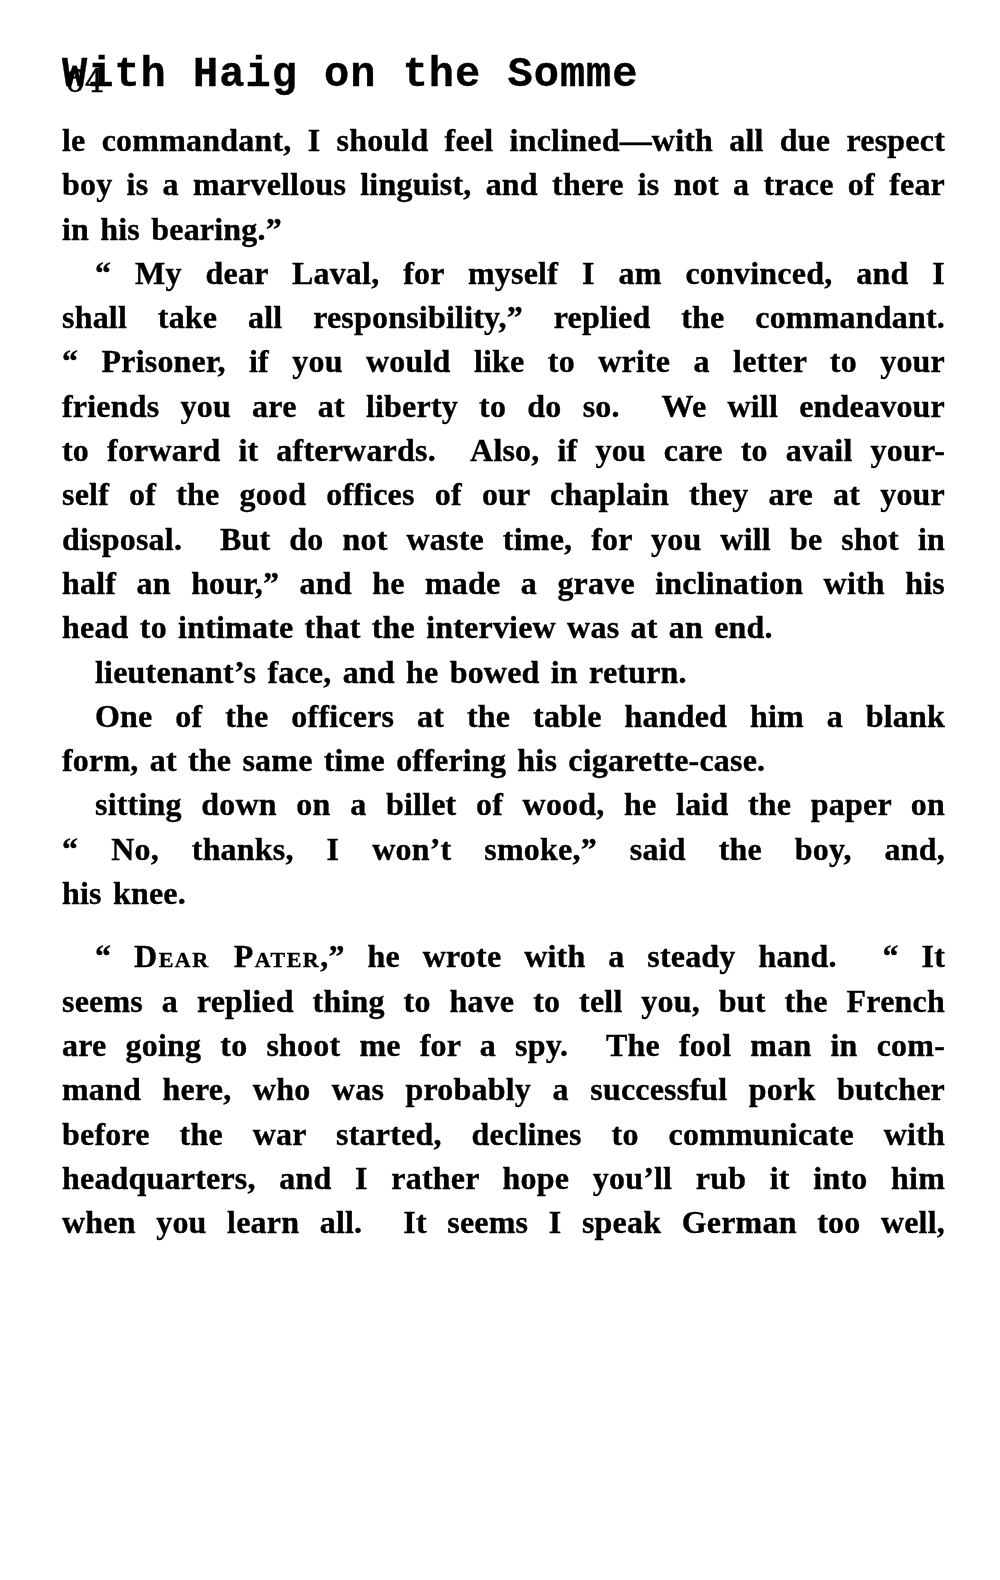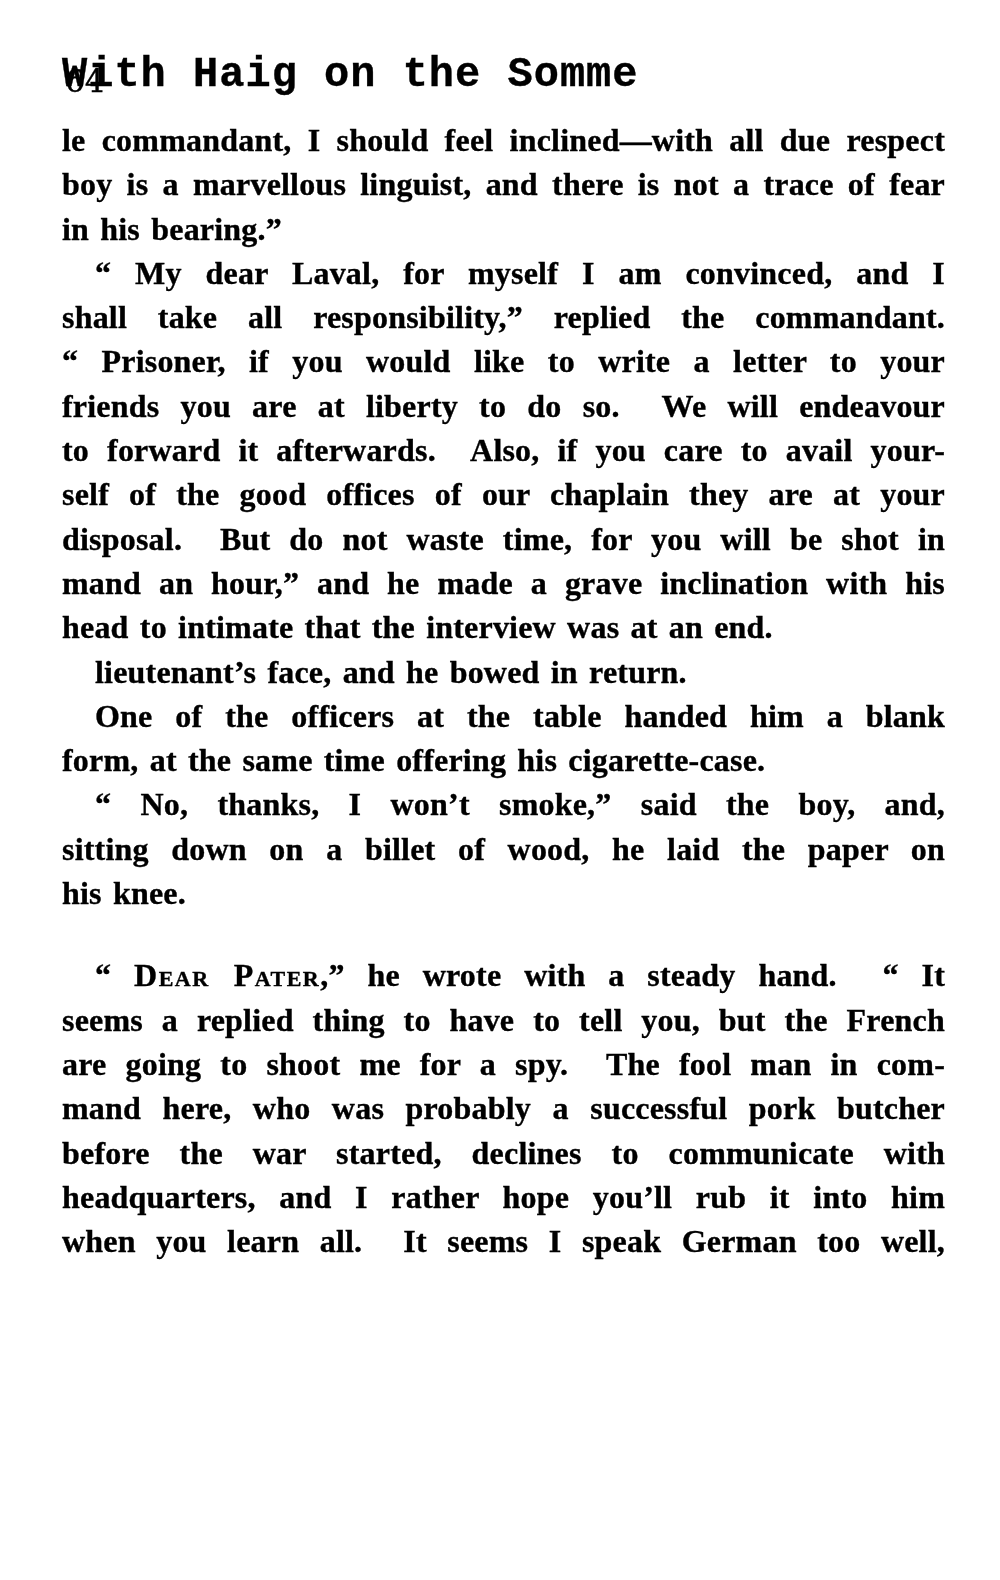--- a/index.html
+++ b/index.html
@@ -45,21 +45,21 @@
     left: 62px;
     top: 118px;
     width: 883px;
     font-size: 32px;
     line-height: 44.3px;
     letter-spacing: 0.2px;
     word-spacing: 1.5px;
     font-weight: bold;
   }
   .para { margin: 0; }
-  .para.space-before { margin-top: 38px; }
+  .para.space-before { margin-top: 19px; }
   .line {
     text-align: justify;
     text-align-last: justify;
   }
   .line.last {
     text-align-last: left;
     word-spacing: 3px;
   }
   .para.indent .line:first-child {
     text-indent: 33px;
@@ -84,33 +84,33 @@
         <div class="line last">in his bearing.”</div>
       </div>
       <div class="para indent">
         <div class="line">“&nbsp;My dear Laval, for myself I am convinced, and I</div>
         <div class="line">shall take all responsibility,” replied the commandant.</div>
         <div class="line">“&nbsp;Prisoner, if you would like to write a letter to your</div>
         <div class="line">friends you are at liberty to do so.&nbsp; We will endeavour</div>
         <div class="line">to forward it afterwards.&nbsp; Also, if you care to avail your-</div>
         <div class="line">self of the good offices of our chaplain they are at your</div>
         <div class="line">disposal.&nbsp; But do not waste time, for you will be shot in</div>
-        <div class="line">mand an hour,” and he made a grave inclination with his</div>
+        <div class="line">half an hour,” and he made a grave inclination with his</div>
         <div class="line last">head to intimate that the interview was at an end.</div>
       </div>
       <div class="para indent">
         <div class="line last">lieutenant’s face, and he bowed in return.</div>
       </div>
       <div class="para indent">
         <div class="line">One of the officers at the table handed him a blank</div>
         <div class="line last">form, at the same time offering his cigarette-case.</div>
       </div>
       <div class="para indent">
+        <div class="line">sitting down on a billet of wood, he laid the paper on</div>
         <div class="line">“&nbsp;No, thanks, I won’t smoke,” said the boy, and,</div>
-        <div class="line">sitting down on a billet of wood, he laid the paper on</div>
         <div class="line last">his knee.</div>
       </div>
       <div class="para indent space-before">
         <div class="line">“&nbsp;<span class="sc">Dear Pater</span>,” he wrote with a steady hand.&nbsp; “&nbsp;It</div>
         <div class="line">seems a replied thing to have to tell you, but the French</div>
         <div class="line">are going to shoot me for a spy.&nbsp; The fool man in com-</div>
         <div class="line">mand here, who was probably a successful pork butcher</div>
         <div class="line">before the war started, declines to communicate with</div>
         <div class="line">headquarters, and I rather hope you’ll rub it into him</div>
         <div class="line">when you learn all.&nbsp; It seems I speak German too well,</div>

